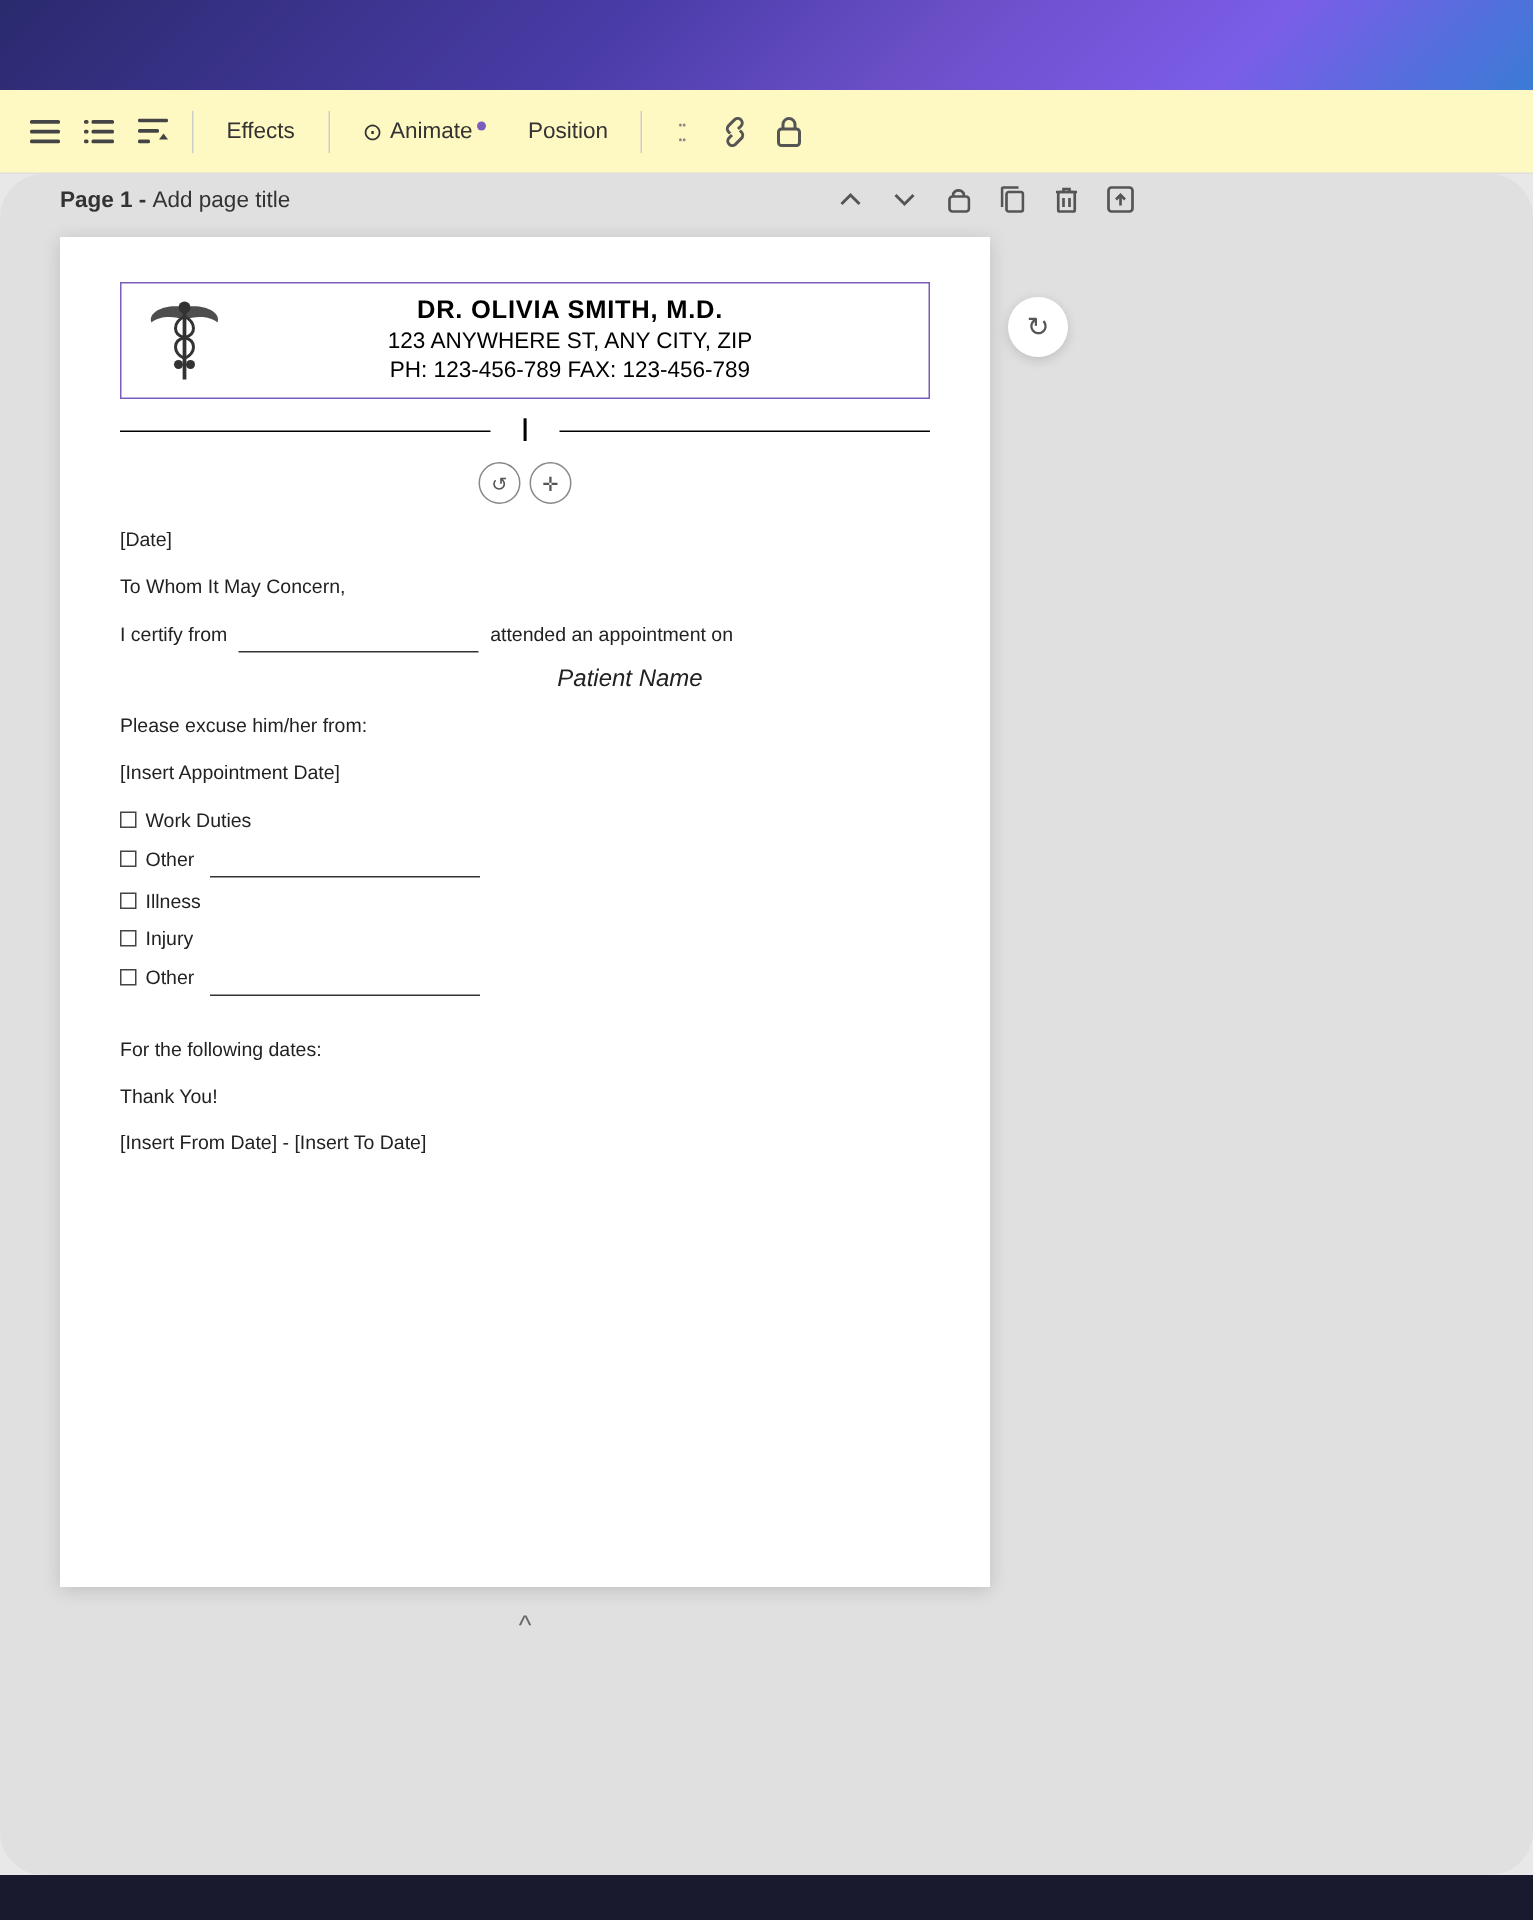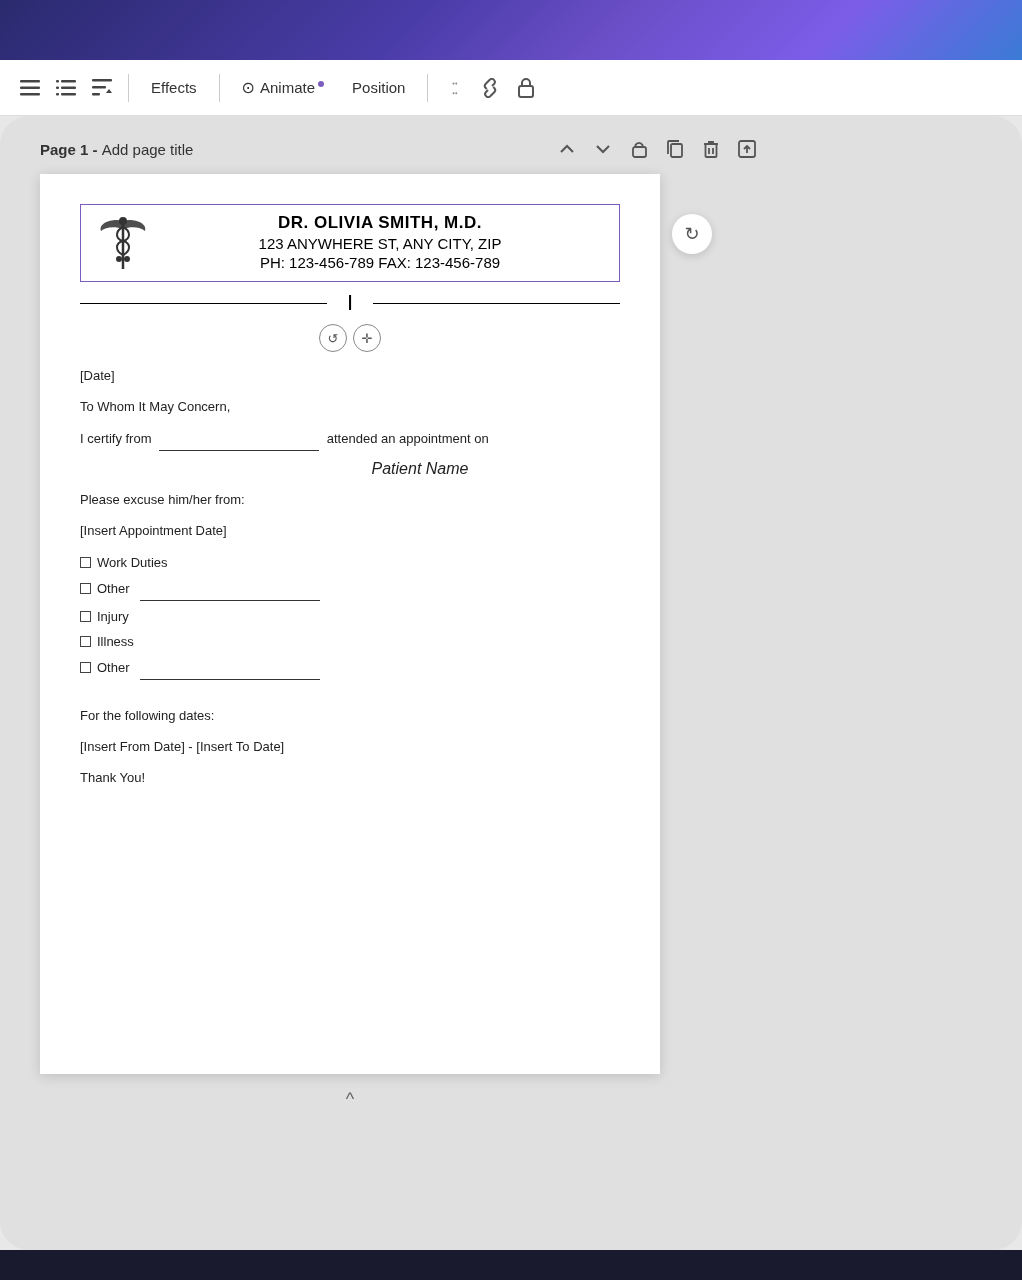--- a/index.html
+++ b/index.html
@@ -15,21 +15,21 @@
     
     .top-bar {
       height: 60px;
       background: linear-gradient(135deg, #2a2a6e 0%, #4a3ca8 40%, #6b4fc8 60%, #7b5de8 80%, #3a7bd5 100%);
       flex-shrink: 0;
     }
 
     
     .toolbar {
       height: 56px;
-      background: #ffffff;
+      background: #fef9c3;
       border-bottom: 1px solid #ddd;
       display: flex;
       align-items: center;
       padding: 0 16px;
       gap: 8px;
       flex-shrink: 0;
     }
 
     .toolbar-icon {
       width: 28px;
@@ -68,21 +68,21 @@
       background: #7c5cbf;
       position: relative;
       top: -4px;
       margin-left: -2px;
     }
 
     
     .main-content {
       flex: 1;
       background: #e0e0e0;
-      padding: 20px 40px;
+      padding: 4px 40px;
       display: flex;
       flex-direction: column;
       align-items: flex-start;
       border-radius: 29px;
     }
 
     
     .page-header-row {
       display: flex;
       align-items: center;
@@ -498,38 +498,38 @@
             <span class="checkbox-box"></span>
             <span>Other </span>
             <span class="doc-field-line" style="min-width:180px;">&nbsp;</span>
           </div>
         </div>
 
 
         <div class="due-to-section">
           <div class="checkbox-item">
             <span class="checkbox-box"></span>
-            <span>Injury</span>
+            <span>Illness</span>
           </div>
           <div class="checkbox-item">
             <span class="checkbox-box"></span>
-            <span>Illness</span>
+            <span>Injury</span>
           </div>
           <div class="checkbox-item">
             <span class="checkbox-box"></span>
             <span>Other </span>
             <span class="doc-field-line" style="min-width:180px;">&nbsp;</span>
           </div>
         </div>
 
         <p style="margin-top:24px;">For the following dates:</p>
 
+        <p>Thank You!</p>
+
         <p>[Insert From Date] - [Insert To Date]</p>
-
-        <p>Thank You!</p>
 
 
       </div>
 
     </div>
   </div>
 
   <div class="bottom-bar" style="width:620px; margin-top:0; background:#e0e0e0; border:none;">
     <span class="bottom-chevron">^</span>
   </div>

